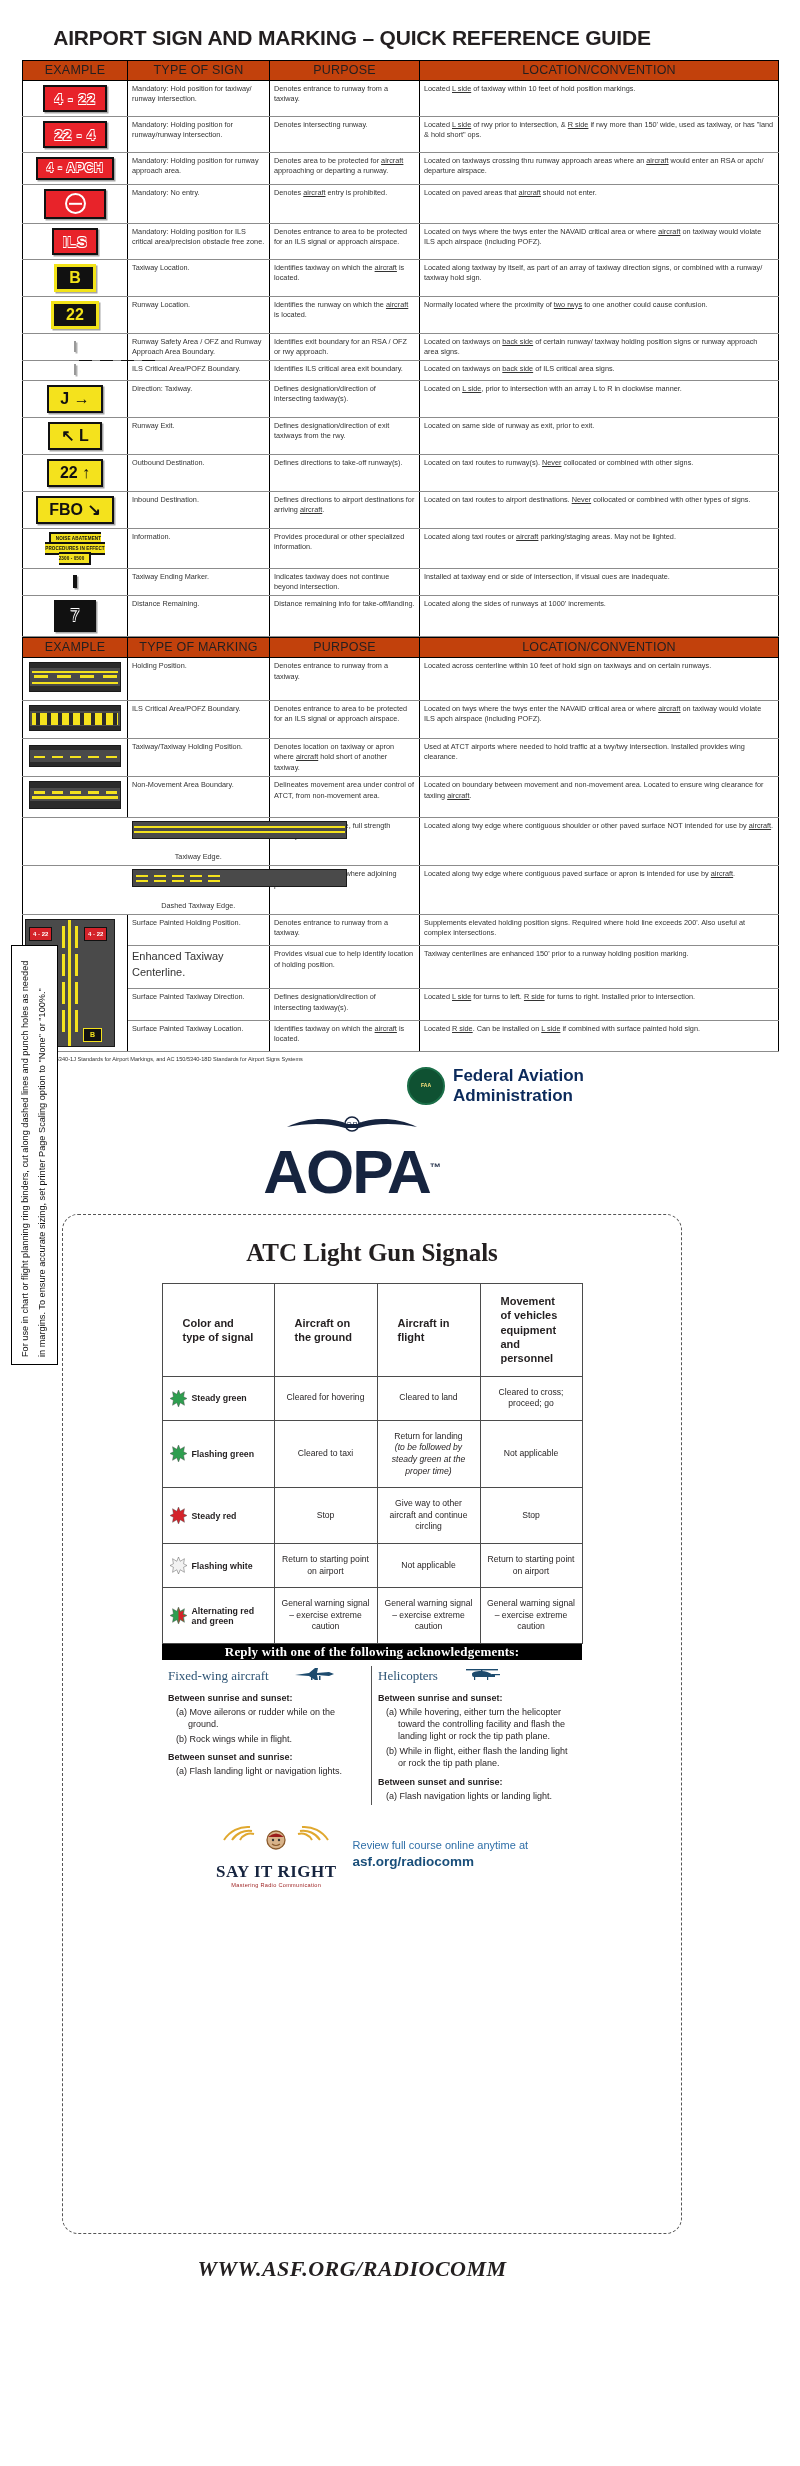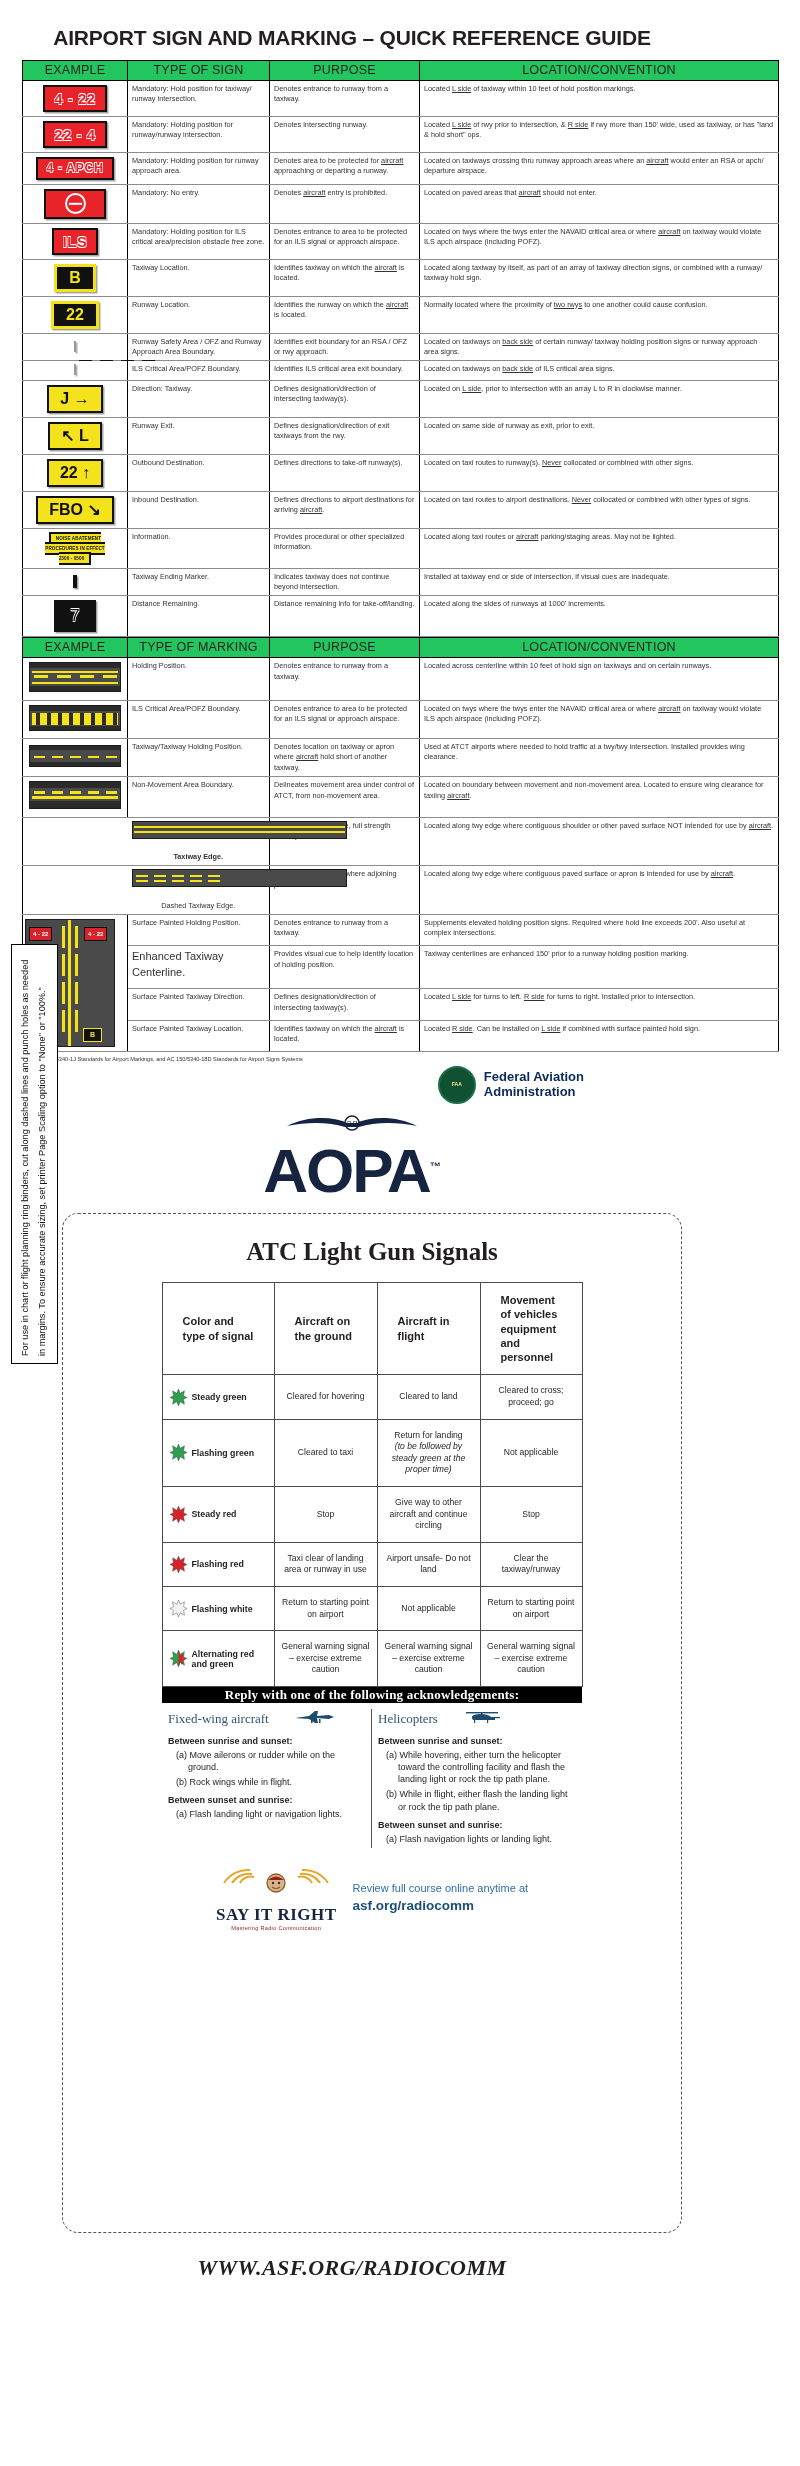--- a/index.html
+++ b/index.html
@@ -28,21 +28,21 @@
     border-collapse: collapse;
     table-layout: fixed;
     border: 1.6px solid #000;
   }
   table.ref col.c-ex   { width: 105px; }
   table.ref col.c-type { width: 142px; }
   table.ref col.c-pur  { width: 150px; }
   table.ref col.c-loc  { width: 359px; }
 
   table.ref th {
-    background: #22c55e;
+    background: #c2410c;
     border: 1px solid #000;
     font-size: 12.5px;
     font-weight: normal;
     padding: 2px 0 3px 0;
     text-align: center;
     letter-spacing: 0.2px;
   }
   table.ref td {
     border: 1px solid #8c8c8c;
     border-left-color:#000; border-right-color:#000;
@@ -152,21 +152,21 @@
   .faa-row {
     display:flex; align-items:center; justify-content:flex-end;
     padding: 4px 120px 0 0; gap: 8px;
   }
   .faa-seal {
     width: 38px; height: 38px; border-radius: 50%;
     background: #0f5132; border: 2.5px solid #1b6e48;
     display:flex; align-items:center; justify-content:center;
     color:#ffe680; font-size:5px; font-weight:bold; text-align:center; line-height:1.1;
   }
-  .faa-text { font-size: 13px; font-weight: bold; color:#0b2a5b; line-height:1.15; }
+  .faa-text { font-size: 17px; font-weight: bold; color:#0b2a5b; line-height:1.15; }
 
   .aopa-block { text-align:center; padding: 6px 0 0 0; }
   .aopa-wings { font-size: 9px; letter-spacing:1px; color:#16243f; }
   .aopa-word {
     font-size: 62px; font-weight: bold; letter-spacing: -2px;
     color: #16243f; line-height: .92; position: relative; display:inline-block;
   }
   .aopa-word sup { font-size: 11px; vertical-align: super; letter-spacing:0; }
   .aopa-tag { font-size: 13px; color:#16243f; margin-top: 2px; }
   .aopa-tag i { color:#2ba6e0; font-style: italic; }
@@ -418,21 +418,21 @@
             <td>Used at ATCT airports where needed to hold traffic at a twy/twy intersection. Installed provides wing clearance.</td>
           </tr>
           <tr>
             <td class="ex"><span class="mk" style="width:92px;height:28px"><span class="blk" style="left:0;right:0;top:0;height:6px"></span><span class="yl" style="left:2px;right:2px;top:14px;height:2.5px"></span><span class="yl" style="left:4px;top:9px;width:11px;height:3px"></span><span class="yl" style="left:22px;top:9px;width:11px;height:3px"></span><span class="yl" style="left:40px;top:9px;width:11px;height:3px"></span><span class="yl" style="left:58px;top:9px;width:11px;height:3px"></span><span class="yl" style="left:76px;top:9px;width:11px;height:3px"></span><span class="blk" style="left:0;right:0;bottom:0;height:7px"></span></span></td>
             <td>Non-Movement Area Boundary.</td>
             <td>Delineates movement area under control of ATCT, from non-movement area.</td>
             <td>Located on boundary between movement and non-movement area.  Located to ensure wing clearance for taxiing <span class="u">aircraft</span>.</td>
           </tr>
           <tr>
             <td class="ex" style="border-right: none;"></td>
-            <td style="border-left: none; font-weight: bold;">
+            <td style="border-left: none;">
               <div style="text-align:center"><span class="mk" style="width:215px;height:18px"><span class="yl" style="left:1px;right:1px;top:4px;height:2.4px"></span><span class="yl" style="left:1px;right:1px;top:9px;height:2.4px"></span></span></div>
               <div style="text-align:center;font-size:7.3px;padding-top:10px">Taxiway Edge.</div>
             </td>
             <td>Defines edge of usable, full strength taxiway.</td>
             <td>Located along twy edge where contiguous shoulder or other paved surface NOT intended for use by <span class="u">aircraft</span>.</td>
           </tr>
           <tr>
             <td class="ex" style="border-right: none;"></td>
             <td style="border-left: none;">
               <div style="text-align:center"><span class="mk" style="width:215px;height:18px"><span class="yl" style="left:3px;top:5px;width:12px;height:2.2px"></span><span class="yl" style="left:3px;top:10px;width:12px;height:2.2px"></span><span class="yl" style="left:21px;top:5px;width:12px;height:2.2px"></span><span class="yl" style="left:21px;top:10px;width:12px;height:2.2px"></span><span class="yl" style="left:39px;top:5px;width:12px;height:2.2px"></span><span class="yl" style="left:39px;top:10px;width:12px;height:2.2px"></span><span class="yl" style="left:57px;top:5px;width:12px;height:2.2px"></span><span class="yl" style="left:57px;top:10px;width:12px;height:2.2px"></span><span class="yl" style="left:75px;top:5px;width:12px;height:2.2px"></span><span class="yl" style="left:75px;top:10px;width:12px;height:2.2px"></span></span></div>
@@ -558,33 +558,20 @@
               <div class="lgs-sig">
                 <svg class="burst" viewBox="0 0 20 20" aria-hidden="true">
                   <polygon points="10,0 12,5 17,2 16,8 20,10 16,12 17,18 12,15 10,20 8,15 3,18 4,12 0,10 4,8 3,2 8,5" fill="#d4232a" stroke="#444" stroke-width="0.5"></polygon>
                 </svg>
                 <span>Steady red</span>
               </div>
             </td>
             <td class="lgs-cell">Stop</td>
             <td class="lgs-cell">Give way to other aircraft and continue circling</td>
             <td class="lgs-cell">Stop</td>
-          </tr>
-          <tr>
-            <td>
-              <div class="lgs-sig">
-                <svg class="burst" viewBox="0 0 20 20" aria-hidden="true">
-                  <polygon points="10,0 12,5 17,2 16,8 20,10 16,12 17,18 12,15 10,20 8,15 3,18 4,12 0,10 4,8 3,2 8,5" fill="#d4232a" stroke="#444" stroke-width="0.5"></polygon>
-                </svg>
-                <span>Flashing red</span>
-              </div>
-            </td>
-            <td class="lgs-cell">Taxi clear of landing area or runway in use</td>
-            <td class="lgs-cell">Airport unsafe- Do not land</td>
-            <td class="lgs-cell">Clear the taxiway/runway</td>
           </tr>
           <tr>
             <td>
               <div class="lgs-sig">
                 <svg class="burst" viewBox="0 0 20 20" aria-hidden="true">
                   <polygon points="10,0 12,5 17,2 16,8 20,10 16,12 17,18 12,15 10,20 8,15 3,18 4,12 0,10 4,8 3,2 8,5" fill="#f2f2f2" stroke="#444" stroke-width="0.5"></polygon>
                 </svg>
                 <span>Flashing white</span>
               </div>
             </td>

